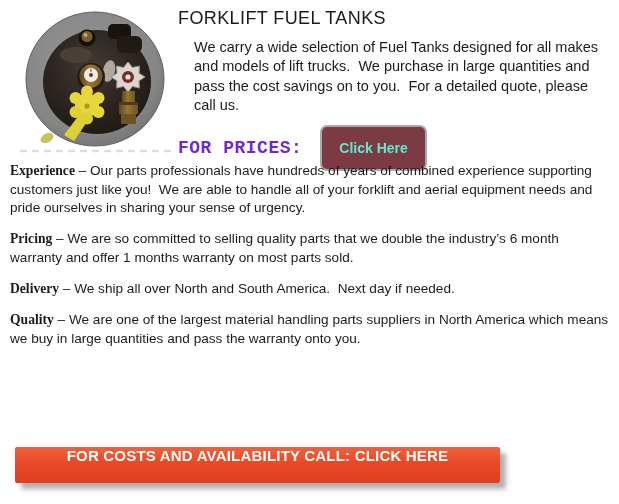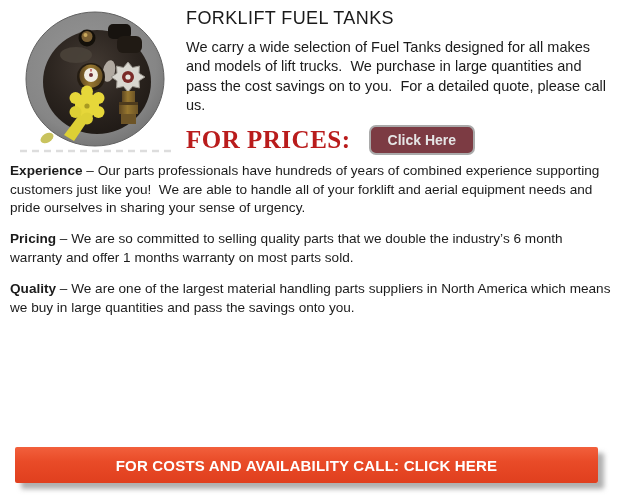--- a/index.html
+++ b/index.html
@@ -14,87 +14,86 @@
 
   
   .photo {
     position: absolute;
     left: 10px; top: 5px;
     width: 170px; height: 150px;
   }
 
   .top-right {
     position: absolute;
-    left: 186px; top: 8px;
+    left: 178px; top: 8px;
     width: 430px;
   }
   .page-title {
     font-size: 18px;
     font-weight: 400;
     letter-spacing: 0.4px;
     color: #1a1a1a;
     margin: 0;
   }
   .intro {
-    margin: 9px 0 0 0;
+    margin: 9px 0 0 16px;
     font-size: 14.5px;
     line-height: 19.3px;
     white-space: pre-wrap;
     color: #1b1b1b;
   }
   .prices-row {
     margin-top: 10px;
     display: flex;
     align-items: center;
   }
   .for-prices {
-    font-family: Liberation Serif, serif;
+    font-family: Liberation Mono, monospace;
     font-weight: bold;
-    font-size: 25px;
-    color: #b91c1c;
+    font-size: 18px;
+    color: #6d28d9;
     letter-spacing: 0.5px;
   }
   .click-here-btn {
     margin-left: 18px;
     background: #7c3b43;
-    color: #e5e5e5;
+    color: #5eead4;
     font-family: "Liberation Sans", sans-serif;
     font-weight: bold;
     font-size: 14px;
     border: 2px solid #aaaaaa;
     border-radius: 7px;
-    padding: 5px 17px;
+    padding: 13px 17px;
     cursor: pointer;
   }
 
   
   .features {
     position: absolute;
     left: 10px; top: 162px;
     width: 604px;
   }
   .feature {
     margin: 0 0 12.5px 0;
     font-size: 13.6px;
     line-height: 18.6px;
     white-space: pre-wrap;
     color: #1b1b1b;
   }
-  .feature strong { font-weight: bold; }
+  .feature strong { font-weight: bold; font-family: Liberation Serif, serif; }
 
   
   .banner {
     position: absolute;
     left: 15px; top: 447px;
-    width: 583px; height: 36px;
+    width: 485px; height: 36px;
     background: linear-gradient(180deg, #f2603c 0%, #e94b28 40%, #e03f1e 100%);
     border-radius: 2px;
     box-shadow: 6px 6px 5px rgba(110,110,110,0.55);
     display: flex;
-    align-items: center;
     justify-content: center;
     cursor: pointer;
   }
   .banner-text {
     color: #ffffff;
     font-weight: bold;
     font-size: 15px;
     letter-spacing: 0.2px;
   }
 </style>
@@ -173,18 +172,19 @@
   <p class="intro">We carry a wide selection of Fuel Tanks designed for all makes and models of lift trucks.  We purchase in large quantities and pass the cost savings on to you.  For a detailed quote, please call us.</p>
   <div class="prices-row">
     <span class="for-prices">FOR PRICES:</span>
     <button class="click-here-btn">Click Here</button>
   </div>
 </div>
 
 <div class="features">
   <p class="feature"><strong>Experience</strong><span> – Our parts professionals have hundreds of years of combined experience supporting customers just like you!  We are able to handle all of your forklift and aerial equipment needs and pride ourselves in sharing your sense of urgency.</span></p>
   <p class="feature"><strong>Pricing</strong><span> – We are so committed to selling quality parts that we double the industry’s 6 month warranty and offer 1 months warranty on most parts sold.</span></p>
-  <p class="feature"><strong>Quality</strong><span> – We are one of the largest material handling parts suppliers in North America which means we buy in large quantities and pass the savings onto you.</span></p>
+  <p class="feature"><strong>Delivery</strong><span> – We ship all over North and South America.  Next day if needed.</span></p>
+  <p class="feature"><strong>Quality</strong><span> – We are one of the largest material handling parts suppliers in North America which means we buy in large quantities and pass the warranty onto you.</span></p>
 </div>
 
 <div class="banner">
   <span class="banner-text">FOR COSTS AND AVAILABILITY CALL: CLICK HERE</span>
 </div>
 
 </body></html>

